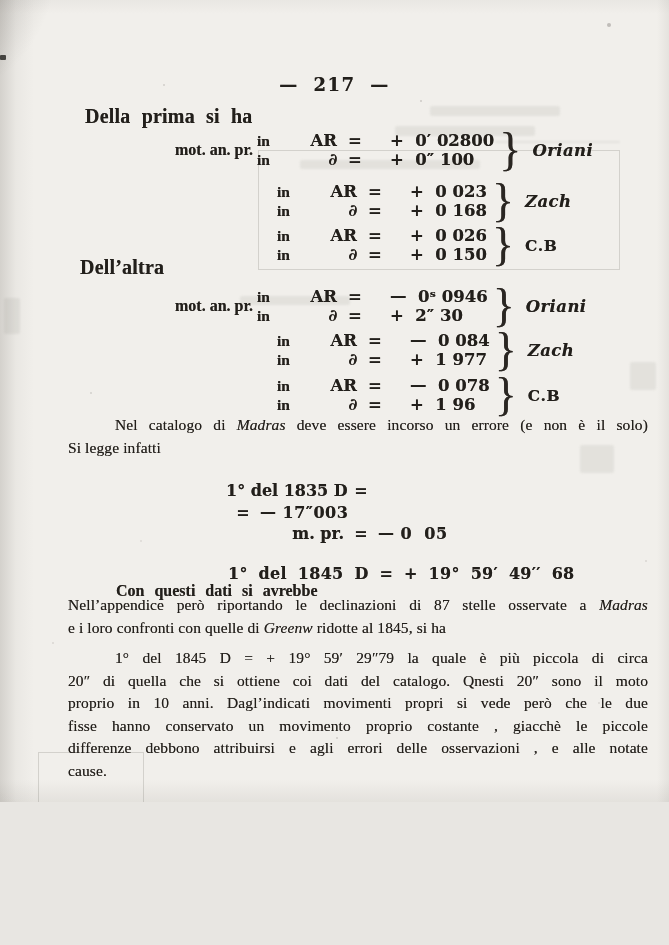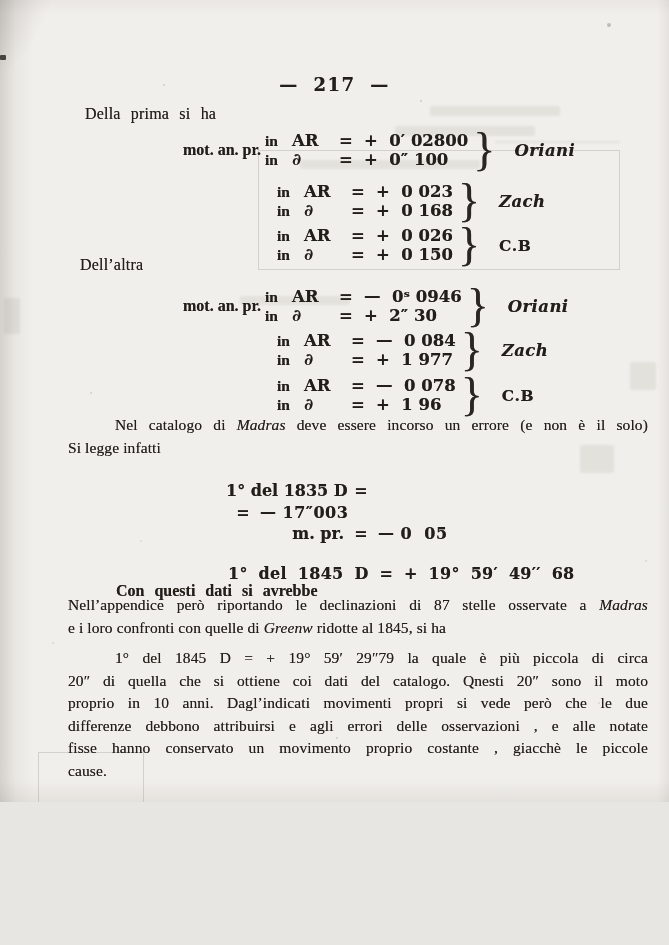--- a/index.html
+++ b/index.html
@@ -17,37 +17,37 @@
       #f1efeb;
   }
   .abs{position:absolute;}
   
   .ink{text-shadow:0 0 0.5px rgba(35,28,22,0.65);}
   
   .header{left:0;right:0;top:74px;text-align:center;font-weight:bold;font-size:18px;
           letter-spacing:1.5px;word-spacing:7px;
           font-family:"DejaVu Serif","Liberation Serif",serif;}
   
-  .intro{font-size:16px;font-weight:normal;word-spacing:6px;letter-spacing:0.2px;}
+  .intro{font-size:20px;font-weight:bold;word-spacing:6px;letter-spacing:0.2px;}
   #intro1{left:85px;top:105px;}
   #intro2{left:80px;top:256px;}
   
   .eq-group{display:flex;align-items:center;
             font-family:"DejaVu Serif","Liberation Serif",serif;
             font-weight:bold;font-size:16.5px;}
-  .eq-prefix{width:82px;flex-shrink:0;font-family:"Liberation Serif",serif;font-size:16px;margin-left:8px;}
+  .eq-prefix{width:82px;flex-shrink:0;font-family:"Liberation Serif",serif;font-size:16px;}
   .eq-rows{display:flex;flex-direction:column;}
   .eq-row{display:flex;align-items:baseline;height:19px;line-height:19px;}
   .eq-row .pre{width:22px;font-size:15.5px;font-family:"Liberation Serif",serif;}
-  .eq-row .var{width:36px;text-align:left;margin-left:5px;}
+  .eq-row .var{width:36px;text-align:right;margin-left:22px;}
   .eq-row .rel{width:30px;text-align:center;margin-left:3px;}
-  .eq-row .val{margin-left:3px;white-space:pre;}
+  .eq-row .val{margin-left:20px;white-space:pre;}
   .eq-brace{font-size:46px;font-weight:normal;line-height:38px;margin-left:5px;
             font-family:"Liberation Serif",serif;color:#2a2622;}
-  .eq-label{font-style:italic;margin-left:19px;font-size:16.5px;letter-spacing:0.4px;}
+  .eq-label{font-style:italic;margin-left:11px;font-size:16.5px;letter-spacing:0.4px;}
   .eq-label.roman{font-style:normal;font-size:15.5px;letter-spacing:0.6px;}
   #g1{left:175px;top:131px;}
   #g2{left:277px;top:182px;}
   #g3{left:277px;top:226px;}
   #g4{left:175px;top:287px;}
   #g5{left:277px;top:331px;}
   #g6{left:277px;top:376px;}
   
   .para{width:580px;left:68px;font-size:15.5px;line-height:22.5px;letter-spacing:0.1px;}
   .pline{min-height:22.5px;}
@@ -250,20 +250,20 @@
 
   <div class="abs para ink" id="p3">
     <div class="pline jl"><span>Nell’appendice però riportando le declinazioni di 87 stelle osservate a </span><span class="it">Madras</span></div>
     <div class="pline"><span>e i loro confronti con quelle di </span><span class="it">Greenw</span><span> ridotte al 1845, si ha</span></div>
   </div>
 
   <div class="abs para ink" id="p4">
     <div class="pline jl indent">1° del 1845 D = + 19° 59′ 29″79 la quale è più piccola di circa</div>
     <div class="pline jl">20″ di quella che si ottiene coi dati del catalogo. Qnesti 20″ sono il moto</div>
     <div class="pline jl">proprio in 10 anni. Dagl’indicati movimenti propri si vede però che le due</div>
+    <div class="pline jl">fisse hanno conservato un movimento proprio costante , giacchè le piccole</div>
     <div class="pline jl">differenze debbono attribuirsi e agli errori delle osservazioni , e alle notate</div>
-    <div class="pline jl">fisse hanno conservato un movimento proprio costante , giacchè le piccole</div>
     <div class="pline">cause.</div>
   </div>
 
   <div class="abs ink" id="signature">30</div>
 
 </div>
 
 </body></html>

